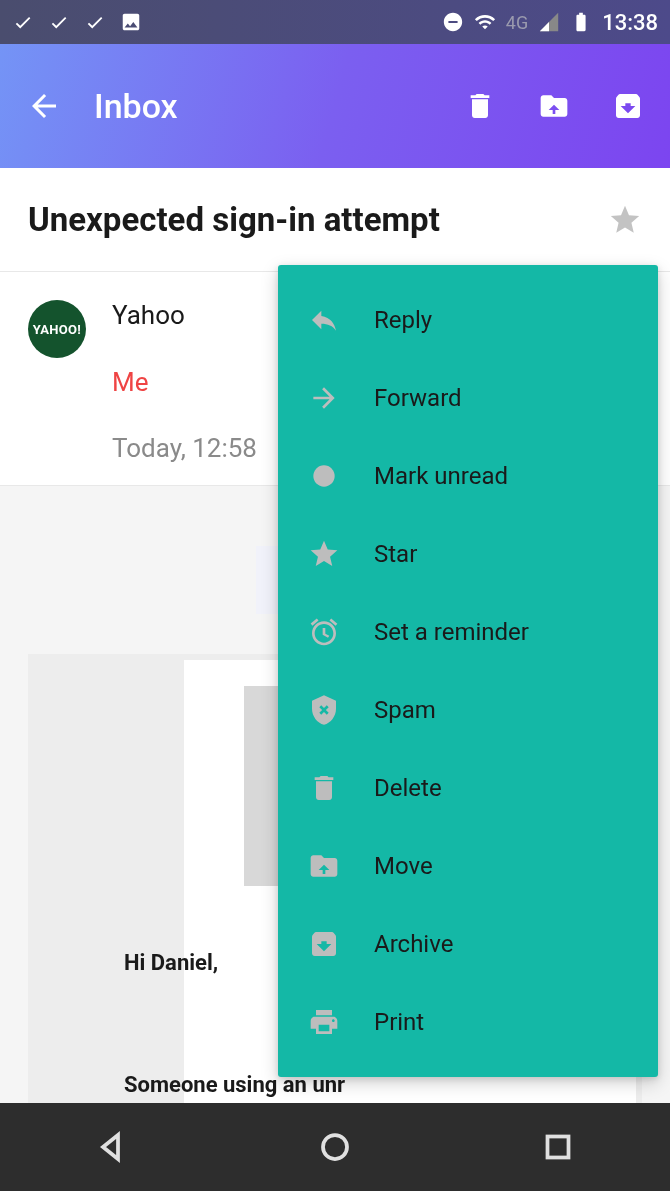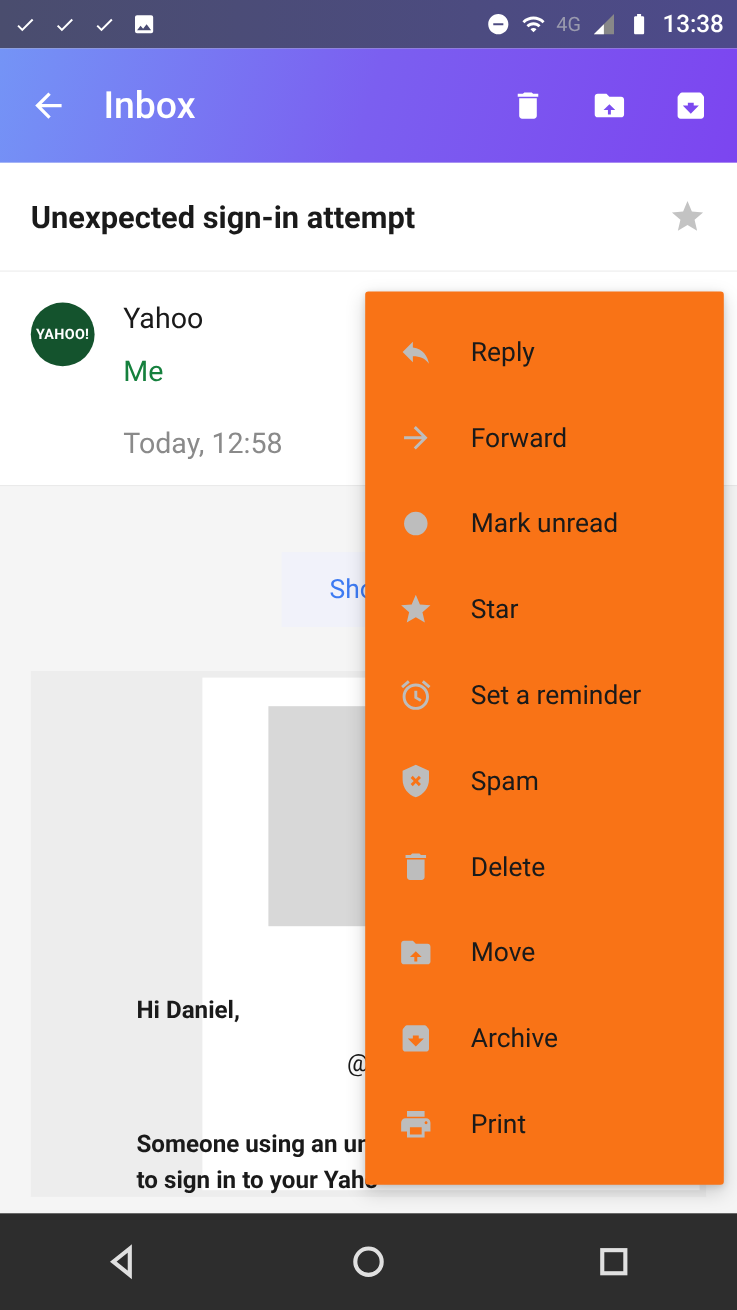--- a/index.html
+++ b/index.html
@@ -17,21 +17,21 @@
       display: flex;
       align-items: center;
       justify-content: space-between;
       padding: 12px 12px;
       color: white;
     }
     .status-left { display: flex; gap: 14px; align-items: center; }
     .status-right { display: flex; gap: 10px; align-items: center; font-size: 22px; font-weight: 500; }
     .status-icon { width: 22px; height: 22px; fill: white; }
     .app-bar {
-      height: 104px;
+      height: 124px;
       background: linear-gradient(105deg, #7494f6, #7b5ff0, #7c45f0);
       display: flex;
       align-items: center;
       padding: 0 26px;
       color: white;
     }
     .app-title {
       font-size: 34px;
       font-weight: 500;
       margin-left: 32px;
@@ -39,37 +39,37 @@
     }
     .appbar-icon { width: 32px; height: 32px; fill: white; margin-left: 42px; }
     .subject-bar {
       background: white;
       padding: 32px 28px;
       display: flex;
       align-items: center;
       justify-content: space-between;
       border-bottom: 1px solid #e8e8e8;
     }
-    .subject-text { font-size: 28px; font-weight: 700; color: #1a1a1a; }
+    .subject-text { font-size: 33px; font-weight: 700; color: #1a1a1a; }
     .star-icon { width: 34px; height: 34px; fill: #c3c3c3; }
     .sender-row {
       background: white;
       padding: 28px 28px 22px;
       display: flex;
       gap: 26px;
       border-bottom: 1px solid #e8e8e8;
     }
     .avatar {
       width: 58px; height: 58px; border-radius: 50%; background: #14532d;
       display: flex; align-items: center; justify-content: center;
       color: white; font-size: 13px; font-weight: 700; letter-spacing: 0.3px;
     }
     .sender-info { display: flex; flex-direction: column; gap: 18px; }
     .sender-name { font-size: 26px; color: #1a1a1a; font-weight: 400; }
-    .recipient { font-size: 26px; color: #15803d; }
+    .recipient { font-size: 26px; color: #ef4444; margin-top: 19px; }
     .timestamp { font-size: 26px; color: #8a8a8a; margin-top: 18px; }
     .show-images-btn {
       margin: 60px auto 40px;
       padding: 20px 44px;
       background: #f1f2fa;
       color: #3e7bf2;
       font-size: 24px;
       text-align: center;
       width: fit-content;
       display: block;
@@ -98,22 +98,22 @@
       color: #1a1a1a;
     }
     .email-text-bold { font-weight: 700; }
     .email-line { margin-bottom: 16px; }
     .email-text-center { text-align: center; }
 
     .context-menu {
       position: absolute;
       top: 265px;
       right: 12px;
-      width: 326px;
-      background: #f97316;
+      width: 380px;
+      background: #14b8a6;
       box-shadow: 0 6px 18px rgba(0,0,0,0.18), 0 2px 6px rgba(0,0,0,0.12);
       border-radius: 3px;
       padding: 16px 0;
     }
     .menu-item {
       display: flex;
       align-items: center;
       gap: 34px;
       padding: 23px 30px;
     }

